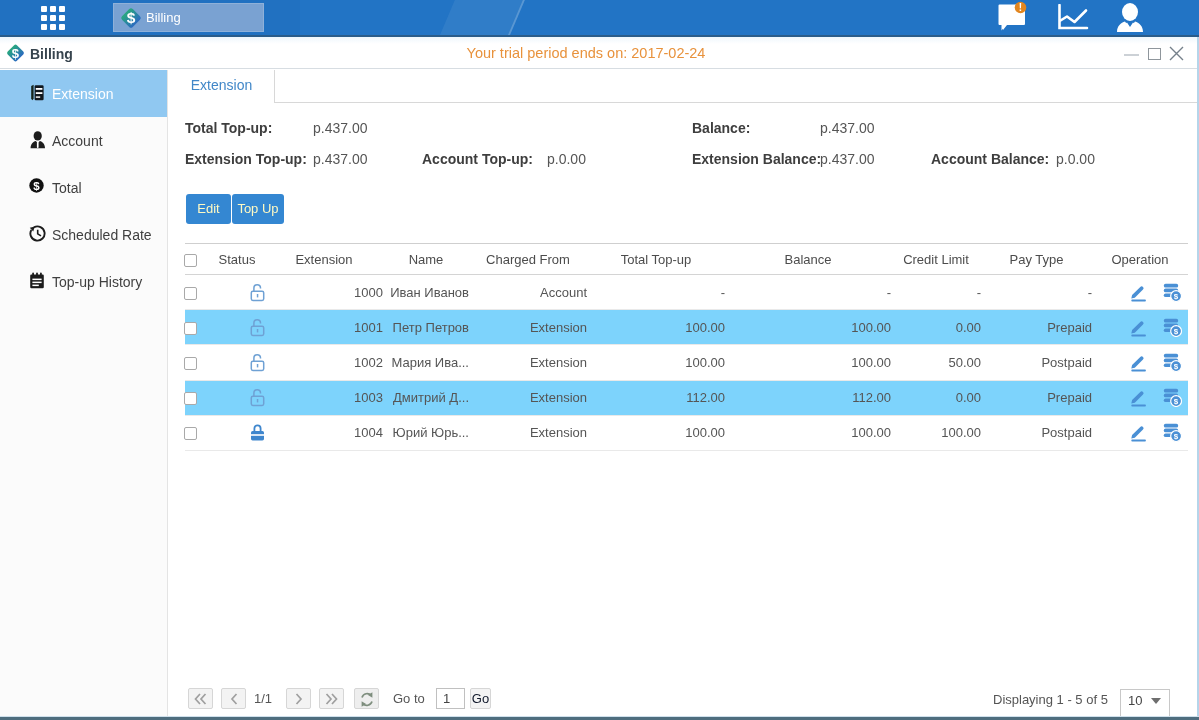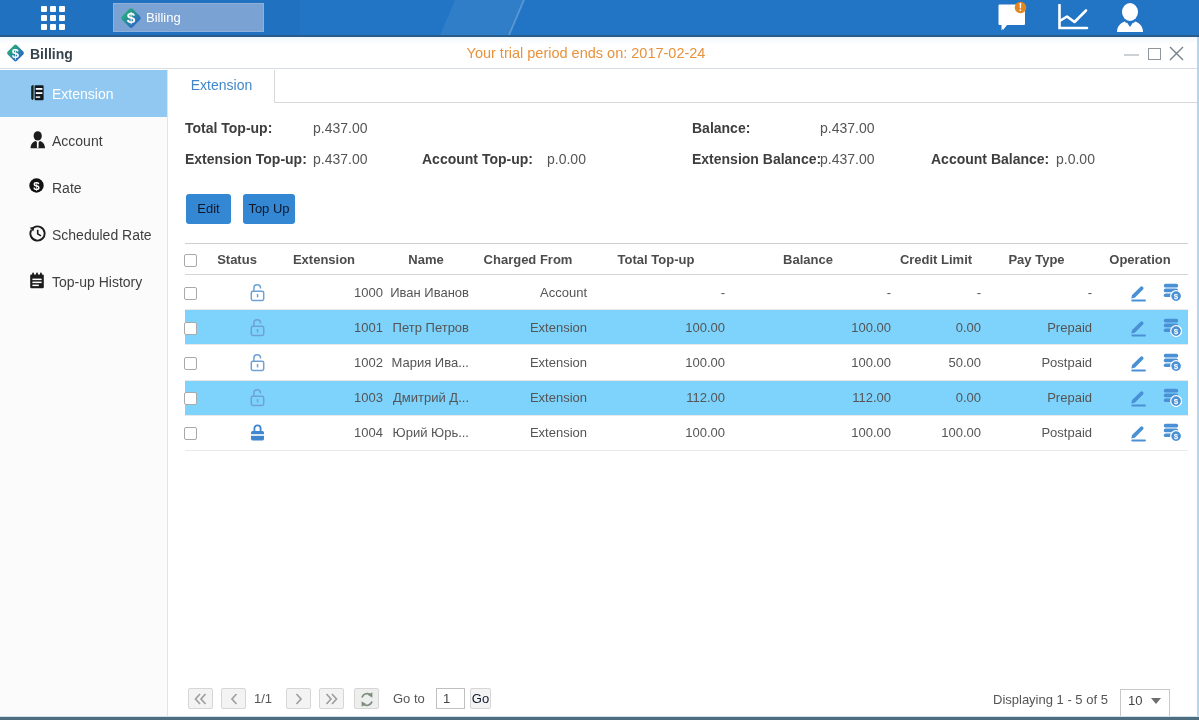--- a/index.html
+++ b/index.html
@@ -36,26 +36,26 @@
 .mitem.sel { background:#90c8f1; color:#fff; }
 
 
 .tabbar { position:absolute; left:169px; top:70px; width:1028px; height:33px; border-bottom:1px solid #d8d8d8; }
 .tabact { position:absolute; left:0; top:0; width:106px; height:33px; background:#fff;
   border-right:1px solid #d8d8d8; color:#4187c8; font-size:14px; text-align:center; line-height:31px; }
 
 .stat { position:absolute; font-size:14px; color:#555; white-space:nowrap; }
 .stat b { color:#3e3e3e; }
 
-.btn { position:absolute; top:194px; height:30px; background:#3487d2; color:#0f172a;
+.btn { position:absolute; top:194px; height:30px; background:#3487d2; color:#fef9c3;
   font-size:13px; text-align:center; line-height:30px; border-radius:3px; }
 
 
 table.grid { position:absolute; left:185px; top:243px; width:1003px; border-collapse:collapse; table-layout:fixed; font-size:13px; color:#555; }
-table.grid th { height:31px; font-weight:bold; color:#4c4c4c; border-top:1px solid #cfcfcf; border-bottom:1px solid #d4d4d4; text-align:center; }
+table.grid th { height:31px; font-weight:normal; color:#4c4c4c; border-top:1px solid #cfcfcf; border-bottom:1px solid #d4d4d4; text-align:center; }
 table.grid td { height:35.2px; text-align:right; border-bottom:1px solid #e9e9e9; white-space:nowrap; }
 table.grid tr.alt td { background:#7dd3fc; }
 .cb { display:inline-block; width:13px; height:13px; border:1px solid #a9a9a9; border-radius:2px; background:#fff; vertical-align:middle; }
 table.grid .cbc { text-align:left; }
 .cbc .cb { margin-left:-1px; }
 .opcell svg { vertical-align:middle; }
 
 
 .pg { position:absolute; top:688px; height:21px; font-size:13px; color:#555; }
 .pbtn { position:absolute; top:0; width:25px; height:21px; background:#f3f3f3; border:1px solid #d6d6d6; border-radius:2px; color:#a2a2a2; text-align:center; line-height:18px; font-size:16px; }
@@ -151,21 +151,21 @@
       <path d="M1.6 17.2 c0-4.2 2.6-6.5 5.2-7.2 l2 2.2 2-2.2 c2.6 0.7 5.2 3 5.2 7.2 z" fill="#1c1c1c"></path>
       <rect x="7.9" y="11" width="1.7" height="6" rx="0.8" fill="#fff"></rect>
     </svg></span>
         <span class="mtxt">Account</span>
       </div>
     <div class="mitem">
         <span class="mico"><svg width="15" height="15" viewBox="0 0 15 15">
       <circle cx="7.5" cy="7.5" r="7.2" fill="#111"></circle>
       <text x="7.5" y="11.6" font-size="11.5" font-weight="bold" fill="#fff" text-anchor="middle" font-family="Liberation Sans">$</text>
     </svg></span>
-        <span class="mtxt">Rate</span>
+        <span class="mtxt">Total</span>
       </div>
     <div class="mitem">
         <span class="mico"><svg width="17" height="17" viewBox="0 0 17 17">
       <path d="M4.95 2.35 A7.1 7.1 0 1 1 2.35 4.95" fill="none" stroke="#1c1c1c" stroke-width="1.9"></path>
       <path d="M0.8 2.8 L5.8 1.4 L4.2 6.4 Z" fill="#1c1c1c"></path>
       <path d="M8.7 4.8 V8.9 l3.3 2" stroke="#1c1c1c" stroke-width="1.6" fill="none"></path>
     </svg></span>
         <span class="mtxt">Scheduled Rate</span>
       </div>
     <div class="mitem">
@@ -193,21 +193,21 @@
   <span class="stat" style="left:185px;top:151px"><b>Extension Top-up:</b></span>
   <span class="stat" style="left:313px;top:151px">p.437.00</span>
   <span class="stat" style="left:422px;top:151px"><b>Account Top-up:</b></span>
   <span class="stat" style="left:547px;top:151px">p.0.00</span>
   <span class="stat" style="left:692px;top:151px"><b>Extension Balance:</b></span>
   <span class="stat" style="left:820px;top:151px">p.437.00</span>
   <span class="stat" style="left:931px;top:151px"><b>Account Balance:</b></span>
   <span class="stat" style="left:1056px;top:151px">p.0.00</span>
 
   <div class="btn" style="left:186px;width:45px">Edit</div>
-  <div class="btn" style="left:243px;width:52px">Top Up</div>
+  <div class="btn" style="left:232px;width:52px">Top Up</div>
 
   <table class="grid">
     <colgroup>
       <col style="width:24px">
         <col style="width:56px">
         <col style="width:118px">
         <col style="width:86px">
       <col style="width:118px">
         <col style="width:138px">
         <col style="width:166px">

